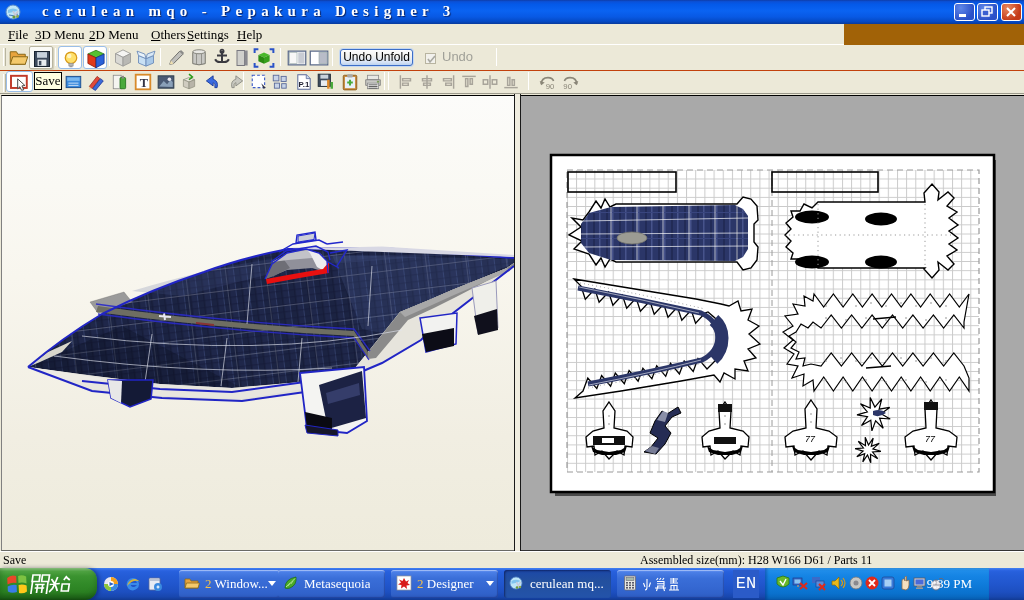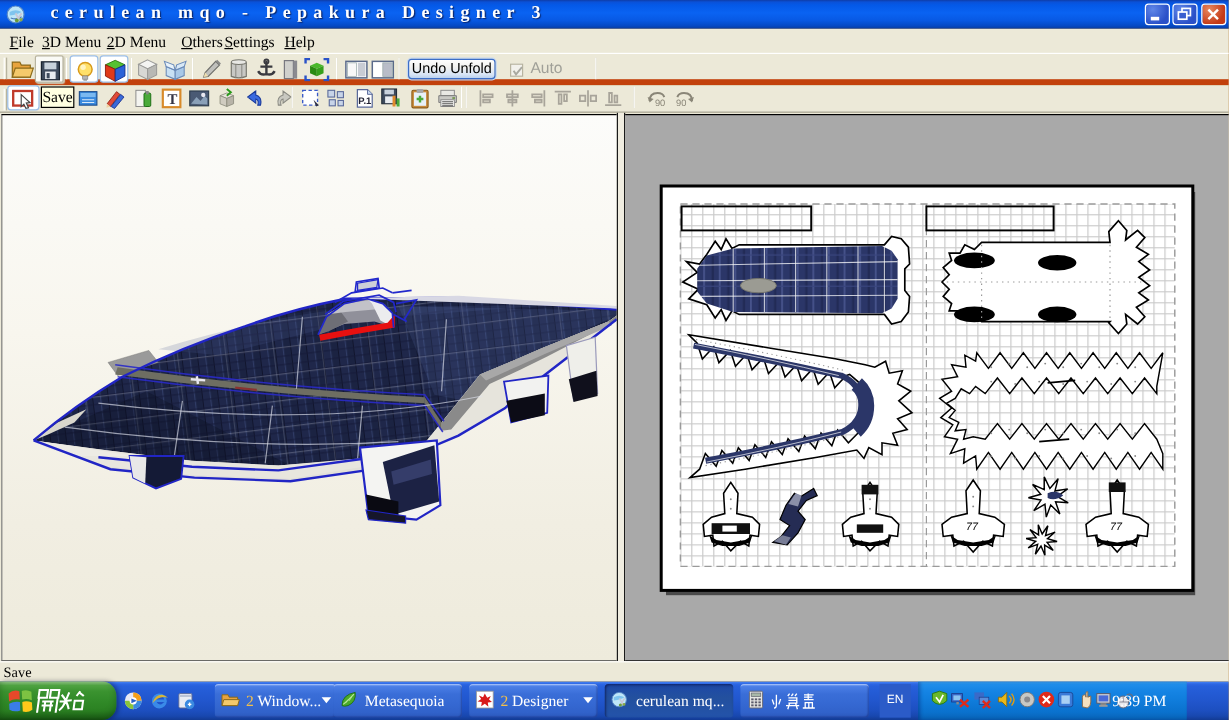--- a/index.html
+++ b/index.html
@@ -11,26 +11,26 @@
   background:linear-gradient(180deg,#0F3DA8 0%,#0A51D8 7%,#0459E8 18%,#0A63F2 45%,#0859E4 70%,#0549C4 90%,#0A3A9A 100%);
 }
 #titlebar .appicon { position:absolute; left:5px; top:3px; width:18px; height:18px; }
 #titlebar .title { position:absolute; left:42px; top:3px; color:#fff; font-weight:bold; font-size:15px; letter-spacing:5.3px; text-shadow:1px 1px 1px #0A2468; white-space:nowrap; }
 .winbtn { position:absolute; top:3px; width:21px; height:18px; border-radius:3px; border:1px solid #fff; }
 #btnmin { right:49px; background:radial-gradient(circle at 30% 25%,#5F86E8,#2A50C8 70%); }
 #btnmax { right:26px; background:radial-gradient(circle at 30% 25%,#5F86E8,#2A50C8 70%); }
 #btncls { right:2px;  background:radial-gradient(circle at 30% 25%,#E8885F,#C43A17 70%); }
 
 
-#menubar { position:absolute; left:0; top:24px; width:1024px; height:21px; background:#ECE9D8; border-bottom:1px solid #fff; font-size:13px; color:#000; }
+#menubar { position:absolute; left:0; top:24px; width:844px; height:21px; background:#ECE9D8; border-bottom:1px solid #fff; font-size:13px; color:#000; }
 #menubar span { position:absolute; top:3px; }
 #menubar u { text-decoration:underline; }
 
 
-#toolbar1 { position:absolute; left:0; top:45px; width:1024px; height:26px; background:#ECE9D8; border-bottom:5px solid #c2410c; }
+#toolbar1 { position:absolute; left:0; top:45px; width:1024px; height:26px; background:#ECE9D8; border-bottom:1px solid #c2410c; }
 #toolbar2 { position:absolute; left:0; top:71px; width:1024px; height:23px; background:#ECE9D8; border-bottom:1px solid #9C9A8C; }
 .tsep { position:absolute; top:3px; width:1px; height:18px; background:#C8C5AD; border-right:1px solid #fff; }
 .grip { position:absolute; left:3px; top:3px; width:3px; height:18px; border-left:1px solid #fff; border-right:1px solid #B8B4A0; }
 .tbtn { position:absolute; top:1px; width:24px; height:23px; }
 .tbtn.sel { border:1px solid #9ABEE8; border-radius:3px; background:#fff; }
 .tbtn.hov { border:1px solid #B8B4A0; border-radius:2px; background:#FAFAF6; box-shadow:1px 1px 1px #D0CCB8; }
 .tbtn svg { position:absolute; left:2px; top:2px; }
 .t2btn { position:absolute; top:0px; width:22px; height:22px; }
 .t2btn svg { position:absolute; left:2px; top:2px; }
 
@@ -62,21 +62,21 @@
   box-shadow:inset 0 -3px 6px rgba(0,40,0,0.3), 2px 0 4px rgba(0,0,30,0.4); }
 .qlicon { position:absolute; top:8px; width:16px; height:16px; }
 .taskbtn { position:absolute; top:2px; height:28px; border-radius:3px;
   background:linear-gradient(180deg,#6E9AF4 0%,#4A7EE6 8%,#3A6ED8 30%,#3568D2 60%,#3162CA 85%,#2B58BC 100%);
   box-shadow:inset 0 1px 0 rgba(255,255,255,0.35), inset -1px -1px 1px rgba(0,0,60,0.25);
   color:#fff; font-size:13px; }
 .taskbtn.active { background:linear-gradient(180deg,#1C48A8 0%,#23509E 40%,#2353AA 100%); box-shadow:inset 1px 1px 2px rgba(0,0,40,0.5); }
 .taskbtn .ticon { position:absolute; left:5px; top:5px; width:16px; height:16px; }
 .taskbtn .tlabel { position:absolute; left:26px; top:6px; white-space:nowrap; overflow:hidden; }
 .taskbtn .tarrow { position:absolute; right:4px; top:11px; width:0; height:0; border-left:4px solid transparent; border-right:4px solid transparent; border-top:5px solid #fff; }
-#enbox { position:absolute; left:733px; top:2px; width:26px; height:28px; background:#2B5BC8; color:#fff; font-family:Liberation Sans, sans-serif; font-size:10px; text-align:center; line-height:28px; }
+#enbox { position:absolute; left:733px; top:2px; width:26px; height:28px; background:#2B5BC8; color:#fff; font-family:Liberation Mono, monospace; font-size:17px; text-align:center; line-height:28px; }
 #tray { position:absolute; left:765px; top:0; width:224px; height:32px;
   background:linear-gradient(180deg,#39A2F2 0%,#1F8DEA 8%,#1584E4 25%,#0F7CDB 50%,#0A71CD 80%,#0761B4 100%);
   box-shadow:inset 2px 0 3px rgba(0,0,80,0.3); }
 #clock { position:absolute; right:17px; top:8px; color:#fff; font-size:13px; }
 </style>
 </head>
 <body>
 <div id="screen">
 
   <div id="titlebar">
@@ -209,21 +209,21 @@
           </svg>
         </div>
       <div class="tsep" style="left:332px"></div>
       </div>
     <div id="undoBtn">Undo Unfold</div>
     <div id="autoChk">
         <svg width="11" height="11" viewBox="0 0 11 11">
           <path d="M2 5 L4 8 L9 2" stroke="#A8A8A0" stroke-width="1.6" fill="none"></path>
         </svg>
       </div>
-    <div id="autoLbl">Auto</div>
+    <div id="autoLbl">Undo</div>
     <div class="tsep" style="left:496px"></div>
   </div>
 
   <div id="toolbar2">
     <div class="grip"></div>
     <div id="tb2icons">
       <div class="t2btn" style="left:6px;width:27px;height:21px;border:1px solid #9ABEE8;border-radius:3px;background:#fff">
           <svg width="21" height="17" viewBox="0 0 17 14">
             <rect x="1.5" y="1.5" width="13" height="10" fill="none" stroke="#C03A2A" stroke-width="1.6"></rect>
             <path d="M7,4 L13,9.5 L10.5,9.8 L12,13 L10.2,13.4 L8.8,10.5 L7,12.2 Z" fill="#fff" stroke="#444" stroke-width="0.8"></path>
@@ -645,20 +645,21 @@
         <rect x="20" y="2" width="14" height="8" fill="#111"></rect>
         <path d="M8,46 L14,50 L27,52 L40,50 L46,46 L44,52 L34,55 L20,55 L10,52 Z" fill="#000"></path>
         <text x="21" y="42" font-family="Liberation Sans" font-size="9" font-style="italic" fill="#000">77</text>
       </g>
     </svg>
     </div>
   </div>
 
   <div id="statusbar">
     <span class="l">Save</span>
+    <span class="r">Assembled size(mm): H28 W166 D61 / Parts 11</span>
   </div>
 
   <div id="taskbar">
     <div id="startbtn">
       <svg width="97" height="32" viewBox="0 0 97 32">
         <g transform="translate(7,6) rotate(-3)">
           <path d="M0,4 Q4,0.5 9,2.5 L9,9.5 Q4,8 0,10.5 Z" fill="#E8482A"></path>
           <path d="M11,2.5 Q15,1 19,3.5 L19,10.5 Q15,8.5 11,9.5 Z" fill="#7DC242"></path>
           <path d="M0,12.5 Q4,10.5 9,11.5 L9,18.5 Q4,20 0,17.5 Z" fill="#3A7DE8"></path>
           <path d="M11,11.5 Q15,10.5 19,12.5 L19,18.5 Q15,21 11,19.5 Z" fill="#FFC81A"></path>

